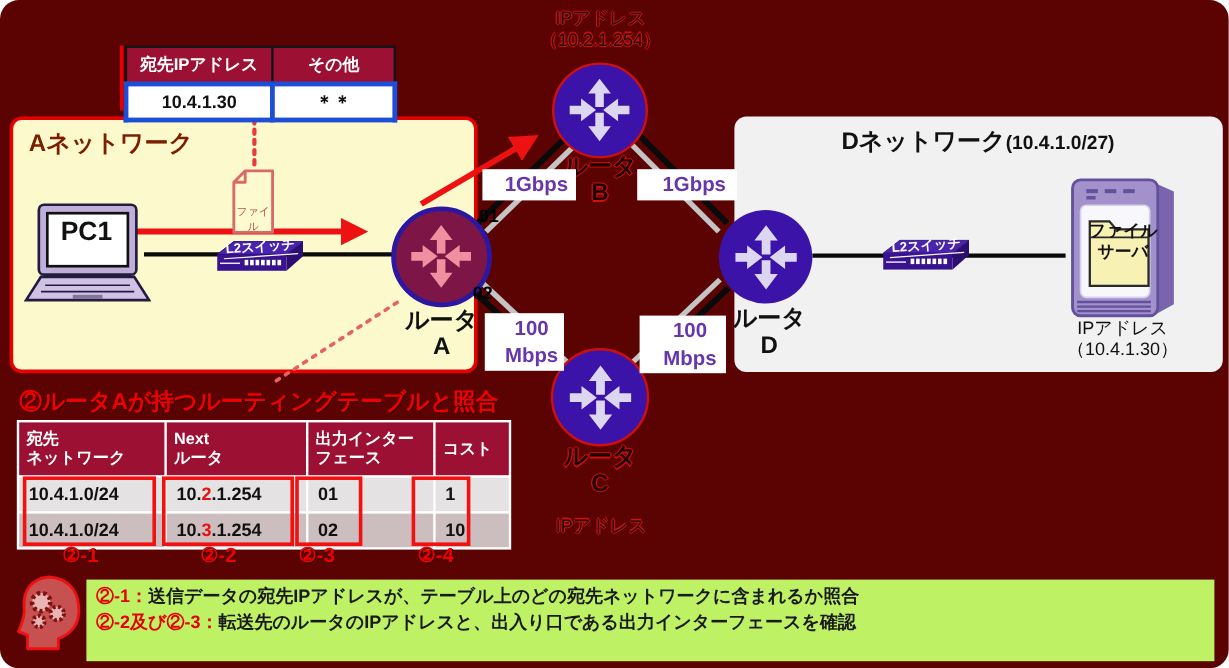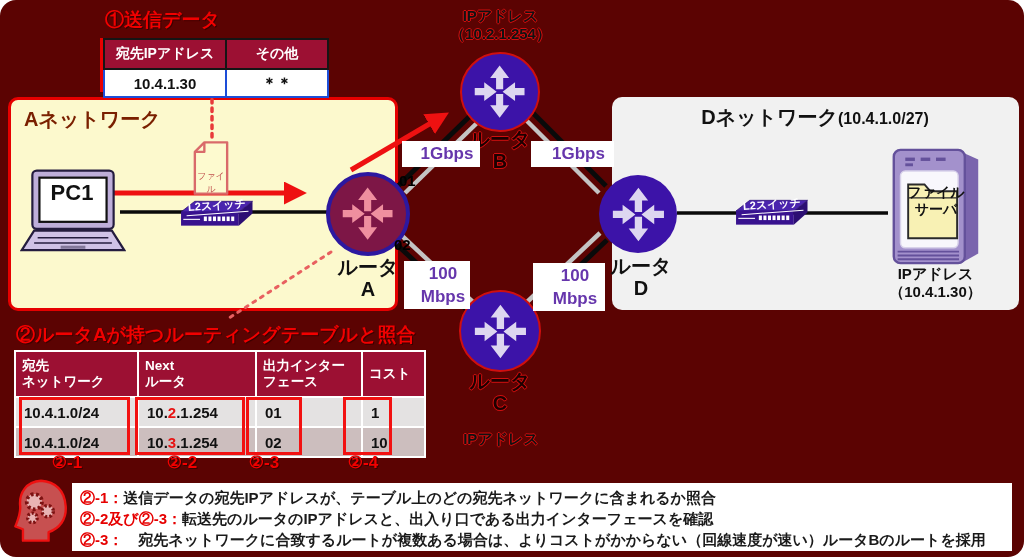--- a/index.html
+++ b/index.html
@@ -15,33 +15,33 @@
   #netD-label .cidr{font-size:16px;font-weight:bold;}
   
   #wires{left:0;top:0;z-index:2;pointer-events:none;}
   
   .red-title{color:#f20000;font-weight:bold;font-size:19px;text-shadow:1px 1px 0 #3a0000;z-index:3;}
   #send-title{left:105px;top:7px;}
   #rt-title{left:16px;top:322px;}
   
   #send-table{left:103px;top:38px;border-collapse:collapse;z-index:3;}
   #send-table th{background:#9c1033;color:#fff;font-size:14px;font-weight:bold;height:26px;border:2px solid #151515;}
-  #send-table td{background:#fff;color:#111;font-size:15px;font-weight:bold;height:24px;text-align:center;border:2px solid #1d4ed8;}
+  #send-table td{background:#fff;color:#111;font-size:15px;font-weight:bold;height:24px;text-align:center;border:4px solid #1d4ed8;}
   #send-table .c1{width:118px;} #send-table .c2{width:98px;}
   #send-accent{left:100px;top:38px;width:3px;height:54px;background:#e80000;z-index:4;}
   
   .router{border-radius:50%;display:flex;align-items:center;justify-content:center;z-index:3;box-sizing:border-box;}
   #rA{left:326px;top:172px;width:84px;height:84px;background:#7d1646;border:4px solid #2c18a0;}
   #rB{left:460px;top:52px;width:80px;height:80px;background:#3c13a8;border:2px solid #cf0f0f;}
   #rC{left:459px;top:290px;width:82px;height:82px;background:#3c13a8;border:2px solid #cf0f0f;}
   #rD{left:599px;top:175px;width:78px;height:78px;background:#3c13a8;}
   .router svg{width:78%;height:78%;}
   .rlabel{width:90px;text-align:center;font-weight:bold;font-size:20px;line-height:22px;color:#111;z-index:3;}
   .redglow{color:#1c0000;text-shadow:1px 0 0 #cf0f0f,-1px 0 0 #cf0f0f,0 1px 0 #cf0f0f,0 -1px 0 #cf0f0f;}
-  .iplabel{text-align:center;font-weight:bold;font-size:15px;line-height:18px;z-index:3;color:#111;}
+  .iplabel{text-align:center;font-weight:normal;font-size:15px;line-height:18px;z-index:3;color:#111;}
   
   .speed{background:#ffffff;color:#6636ac;font-weight:bold;font-size:17px;text-align:center;z-index:3;padding-left:12px;}
   #spAB{left:402px;top:141px;width:66px;height:26px;line-height:26px;}
   #spBD{left:531px;top:141px;width:71px;height:26px;line-height:26px;}
   #spAC{left:404px;top:261px;width:66px;height:48px;line-height:23px;padding-top:1px;box-sizing:border-box;}
   #spCD{left:533px;top:263px;width:72px;height:48px;line-height:23px;padding-top:1px;box-sizing:border-box;}
   .port{font-weight:bold;font-size:15px;color:#000;z-index:4;}
   #port01{left:399px;top:172px;} #port02{left:394px;top:236px;}
   
   #pc{left:20px;top:166px;width:106px;height:94px;z-index:3;}
@@ -63,21 +63,21 @@
   #rt-table .w1{width:115px;} #rt-table .w2{width:110px;} #rt-table .w3{width:98px;} #rt-table .w4{width:55px;font-family:Liberation Serif, serif;}
   .hot{color:#e81212;}
   .redbox{border:3px solid #f21111;z-index:5;pointer-events:none;}
   #rb1{left:19px;top:397px;width:105px;height:52px;}
   #rb2{left:135px;top:397px;width:104px;height:52px;}
   #rb3{left:246px;top:397px;width:50px;height:52px;}
   #rb4{left:343px;top:397px;width:43px;height:52px;}
   .step{width:54px;text-align:center;color:#f20000;font-weight:bold;font-size:17px;text-shadow:1px 1px 0 #3a0000;z-index:4;top:452px;}
   #st1{left:40px;} #st2{left:155px;} #st3{left:237px;} #st4{left:336px;}
   
-  #notes{left:72px;top:483px;width:940px;height:68px;background:#ffffff;z-index:3;padding:4px 0 0 8px;box-sizing:border-box;}
+  #notes{left:72px;top:483px;width:940px;height:68px;background:#bef264;z-index:3;padding:4px 0 0 8px;box-sizing:border-box;}
   .note-line{font-size:15px;font-weight:bold;line-height:21px;white-space:nowrap;color:#1a1a1a;}
   .note-prefix{color:#e60000;}
   #head-icon{left:12px;top:477px;width:58px;height:76px;z-index:3;}
 </style>
 </head>
 <body>
 
 <div id="canvas">
 
   <div class="abs" id="netA"></div>
@@ -107,21 +107,20 @@
     <line x1="120" y1="212" x2="332" y2="212" stroke="#0a0a0a" stroke-width="3.5"></line>
     <line x1="677" y1="213" x2="888" y2="213" stroke="#0a0a0a" stroke-width="3.5"></line>
 
     <line x1="113" y1="193" x2="300" y2="193" stroke="#ee1111" stroke-width="5" marker-end="url(#arr)"></line>
     <line x1="351" y1="170" x2="443" y2="116" stroke="#ee1111" stroke-width="5" marker-end="url(#arr)"></line>
 
     <line x1="212" y1="91" x2="212" y2="138" stroke="#e83a3a" stroke-width="3.5" stroke-dasharray="3.5 5" stroke-linecap="round"></line>
     <line x1="331" y1="252" x2="226" y2="320" stroke="#e86060" stroke-width="3" stroke-dasharray="3 6" stroke-linecap="round"></line>
   </svg>
 
-  <div class="abs red-title" id="send-title">①送信データ</div>
   <div class="abs" id="send-accent"></div>
   <table class="abs" id="send-table">
     <tbody>
         <tr>
       <th class="c1">宛先IPアドレス</th>
       <th class="c2">その他</th>
     </tr>
     <tr>
       <td>10.4.1.30</td>
       <td>＊＊</td>
@@ -342,16 +341,15 @@
     <svg viewBox="0 0 60 80" width="58" height="76">
       <path d="M30 4 C14 5 7 17 8 30 C9 38 6 44 3 52 L11 55 V67 H38 V58 C50 54 57 44 56 31 C55 14 45 5 30 4 Z" fill="#c75050" stroke="#ee1111" stroke-width="2.5" stroke-linejoin="round"></path>
       <circle cx="23" cy="26" r="8" fill="#e9b4b4" stroke="#7d1212" stroke-width="4" stroke-dasharray="3 2.6"></circle>
       <circle cx="37" cy="36" r="6" fill="#e9b4b4" stroke="#7d1212" stroke-width="3.5" stroke-dasharray="2.6 2.2"></circle>
       <circle cx="21" cy="43" r="5" fill="#e9b4b4" stroke="#7d1212" stroke-width="3.5" stroke-dasharray="2.4 2"></circle>
     </svg>
   </div>
   <div class="abs" id="notes">
     <div class="note-line"><span class="note-prefix">②-1：</span><span>送信データの宛先IPアドレスが、テーブル上のどの宛先ネットワークに含まれるか照合</span></div>
     <div class="note-line"><span class="note-prefix">②-2及び②-3：</span><span>転送先のルータのIPアドレスと、出入り口である出力インターフェースを確認</span></div>
-    <div class="note-line"><span class="note-prefix">②-3：</span><span>　宛先ネットワークに合致するルートが複数ある場合は、よりコストがかからない（回線速度が速い）ルータBのルートを採用</span></div>
   </div>
 
 </div>
 
 </body></html>

